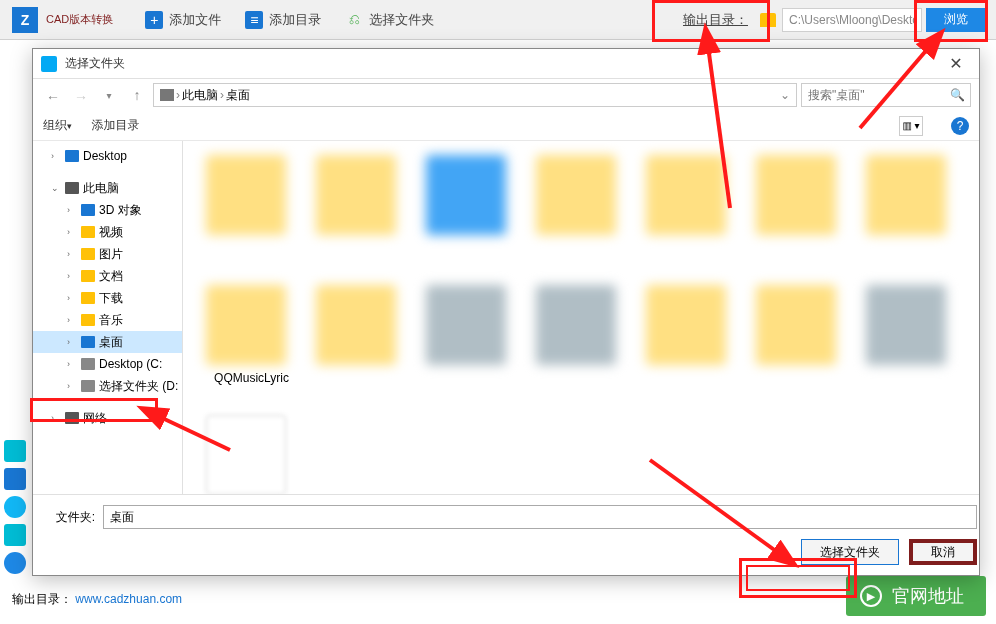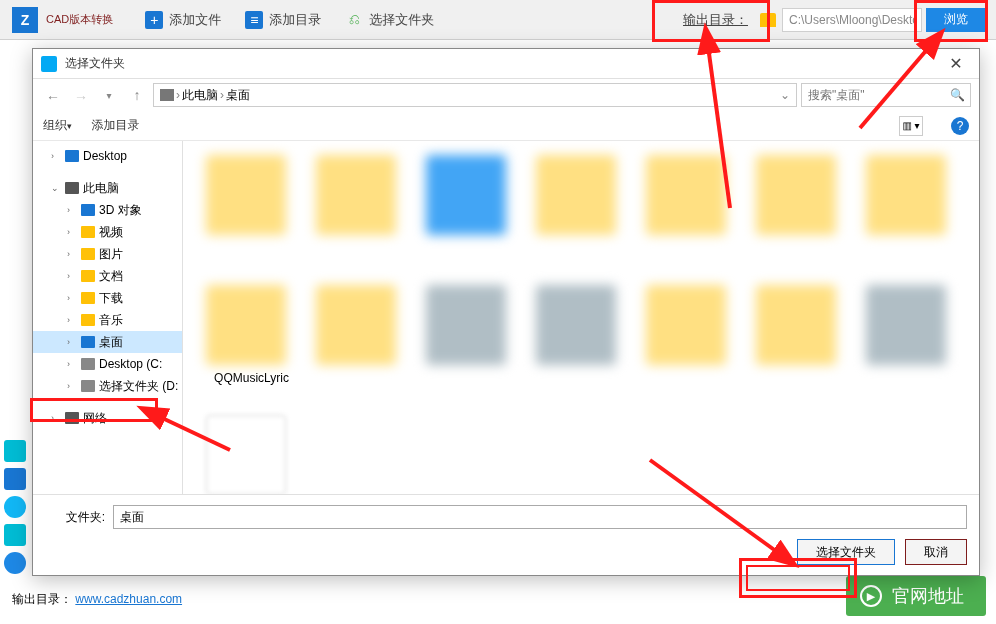--- a/index.html
+++ b/index.html
@@ -54,30 +54,30 @@
 .ti-drive { background: #888; border-radius: 1px; }
 
 .file-grid { flex: 1; overflow: auto; padding: 8px; }
 .grid-row { display: flex; flex-wrap: wrap; }
 .grid-item { width: 110px; height: 130px; display: flex; flex-direction: column; align-items: center; padding: 6px; font-size: 12px; }
 .gi-thumb { width: 80px; height: 80px; background: #ffe082; border-radius: 4px; filter: blur(6px); margin-bottom: 6px; }
 .gi-thumb.alt { background: #b0bec5; }
 .gi-thumb.blue { background: #42a5f5; }
 .gi-name { text-align: center; word-break: break-all; margin-left: 11px; }
 
-.dlg-footer { padding: 10px 12px; display: flex; flex-direction: column; gap: 10px; border-top: 1px solid #e0e0e0; }
+.dlg-footer { padding: 10px 2px; display: flex; flex-direction: column; gap: 10px; border-top: 1px solid #e0e0e0; }
 .folder-row { display: flex; align-items: center; gap: 8px; }
 .folder-label { font-size: 12px; width: 60px; text-align: right; }
 .folder-input { flex: 1; height: 24px; border: 1px solid #aaa; padding: 0 6px; font-size: 12px; }
 .btn-row { display: flex; justify-content: flex-end; gap: 10px; }
-.dlg-btn { height: 26px; padding: 0 18px; font-size: 12px; border: 1px solid #7f1d1d; background: #f4f4f4; }
+.dlg-btn { height: 26px; padding: 0 18px; font-size: 12px; border: 4px solid #7f1d1d; background: #f4f4f4; }
 
 
 .app-bottom { position: absolute; bottom: 0; left: 0; right: 0; height: 50px; display: flex; align-items: center; padding: 0 12px; font-size: 12px; background: #fff; }
-.app-bottom a { color: #1976d2; text-decoration: underline; }
+.app-bottom a { color: #1976d2; }
 .batch-btn { position: absolute; bottom: 8px; right: 10px; height: 40px; padding: 0 22px 0 14px; background: #4caf50; color: #fff; border-radius: 3px; display: flex; align-items: center; gap: 10px; font-size: 18px; }
 .play-icon { width: 22px; height: 22px; border: 2px solid #fff; border-radius: 50%; display: flex; align-items: center; justify-content: center; font-size: 11px; }
 
 
 .hl { position: absolute; border: 3px solid #ff1a1a; pointer-events: none; }
 .hl1 { top: 0; left: 652px; width: 118px; height: 42px; }
 .hl2 { top: 0; left: 914px; width: 74px; height: 42px; }
 .hl3 { top: 398px; left: 30px; width: 128px; height: 24px; }
 .hl4 { top: 558px; left: 739px; width: 118px; height: 40px; }
 .hl4 .inner { position: absolute; inset: 4px; border: 2px solid #ff1a1a; }

